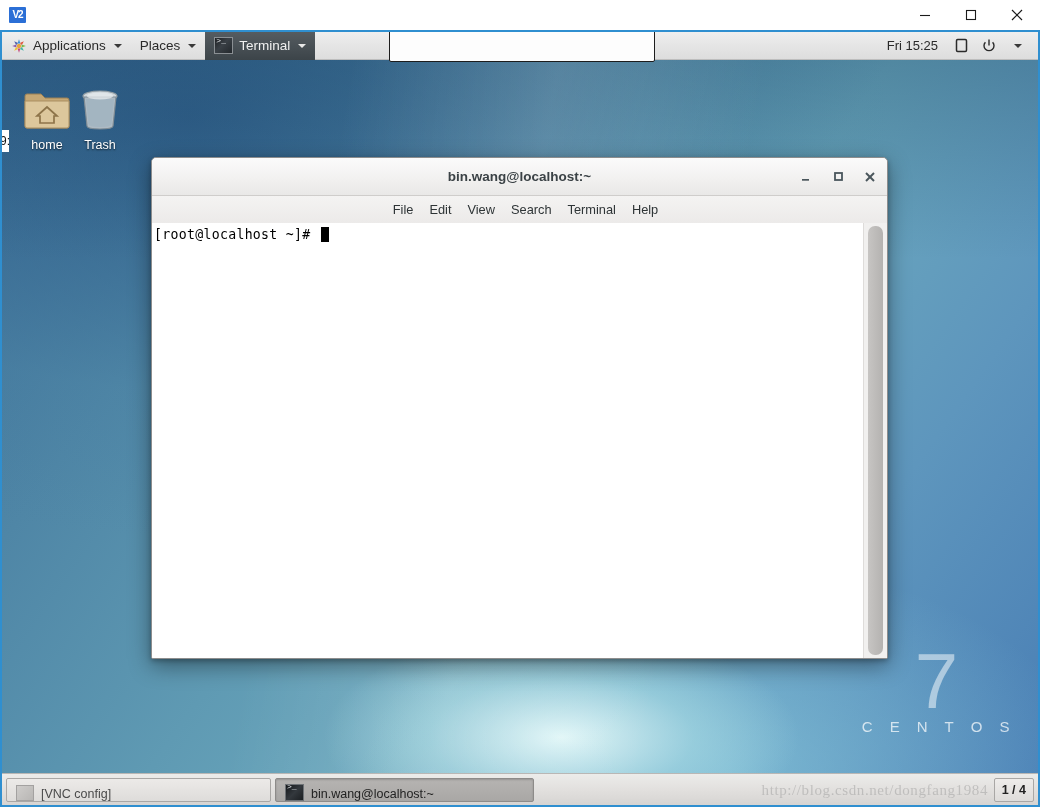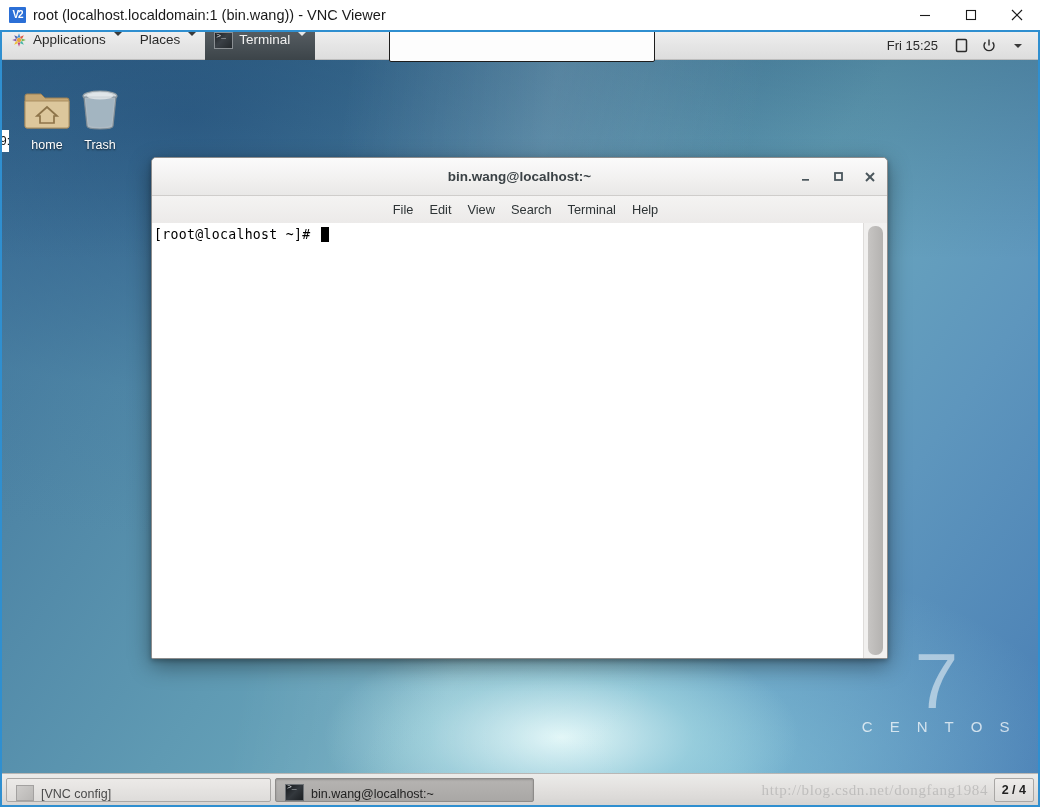--- a/index.html
+++ b/index.html
@@ -104,20 +104,21 @@
     background: linear-gradient(to bottom, #efefef 0%, #e6e6e6 45%, #dddddd 100%);
     border-bottom: 1px solid #bdbdbd;
     box-sizing: border-box;
     display: flex;
     align-items: center;
     z-index: 40;
   }
   .panel-left { display: flex; align-items: center; height: 28px; }
   .panel-item {
     display: flex;
+    align-items: center;
     gap: 6px;
     height: 28px;
     padding: 0 9px;
     font-size: 13.5px;
     color: #2a2a2a;
     white-space: nowrap;
     font-family: "Liberation Sans", sans-serif;
   }
   .panel-item.active {
     background: linear-gradient(to bottom, #555c61, #3c4449);
@@ -467,21 +468,20 @@
 </style>
 </head>
 <body>
 
 <div id="app">
 
   <div class="vnc-window">
 
     <div class="vnc-titlebar">
       <div class="vnc-title-icon">V2</div>
-      <div class="vnc-title-text">root (localhost.localdomain:1 (bin.wang)) - VNC Viewer</div>
       <div class="vnc-winbtns">
         <div class="vnc-winbtn">
           <svg width="12" height="12" viewBox="0 0 12 12">
             <line x1="1" y1="6.5" x2="11" y2="6.5" stroke="#1a1a1a" stroke-width="1.1"></line>
           </svg>
         </div>
         <div class="vnc-winbtn">
           <svg width="12" height="12" viewBox="0 0 12 12">
             <rect x="1.5" y="1.5" width="9" height="9" fill="none" stroke="#1a1a1a" stroke-width="1.1"></rect>
           </svg>
@@ -625,21 +625,21 @@
       <div class="taskbar">
         <div class="task-btn inactive">
           <span class="task-icon-blank"></span>
           <span>[VNC config]</span>
         </div>
         <div class="task-btn active">
           <span class="task-icon-term"></span>
           <span>bin.wang@localhost:~</span>
         </div>
         <div class="taskbar-spacer"></div>
-        <div class="workspace-indicator">2 / 4</div>
+        <div class="workspace-indicator">1 / 4</div>
       </div>
 
       <div class="watermark">http://blog.csdn.net/dongfang1984</div>
 
       <div class="edge-artifact">9:</div>
 
       <div class="remote-frame"></div>
     </div>
   </div>
 </div>

